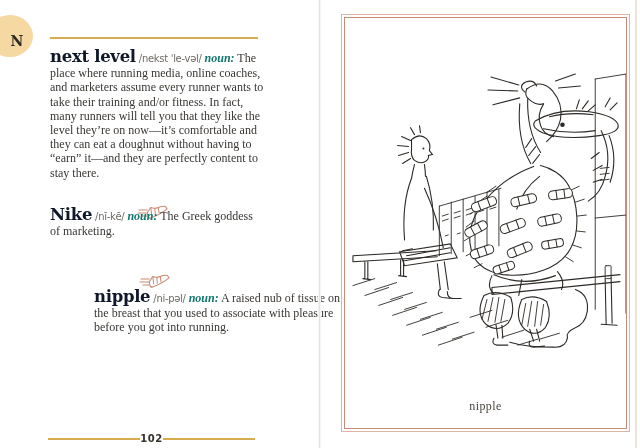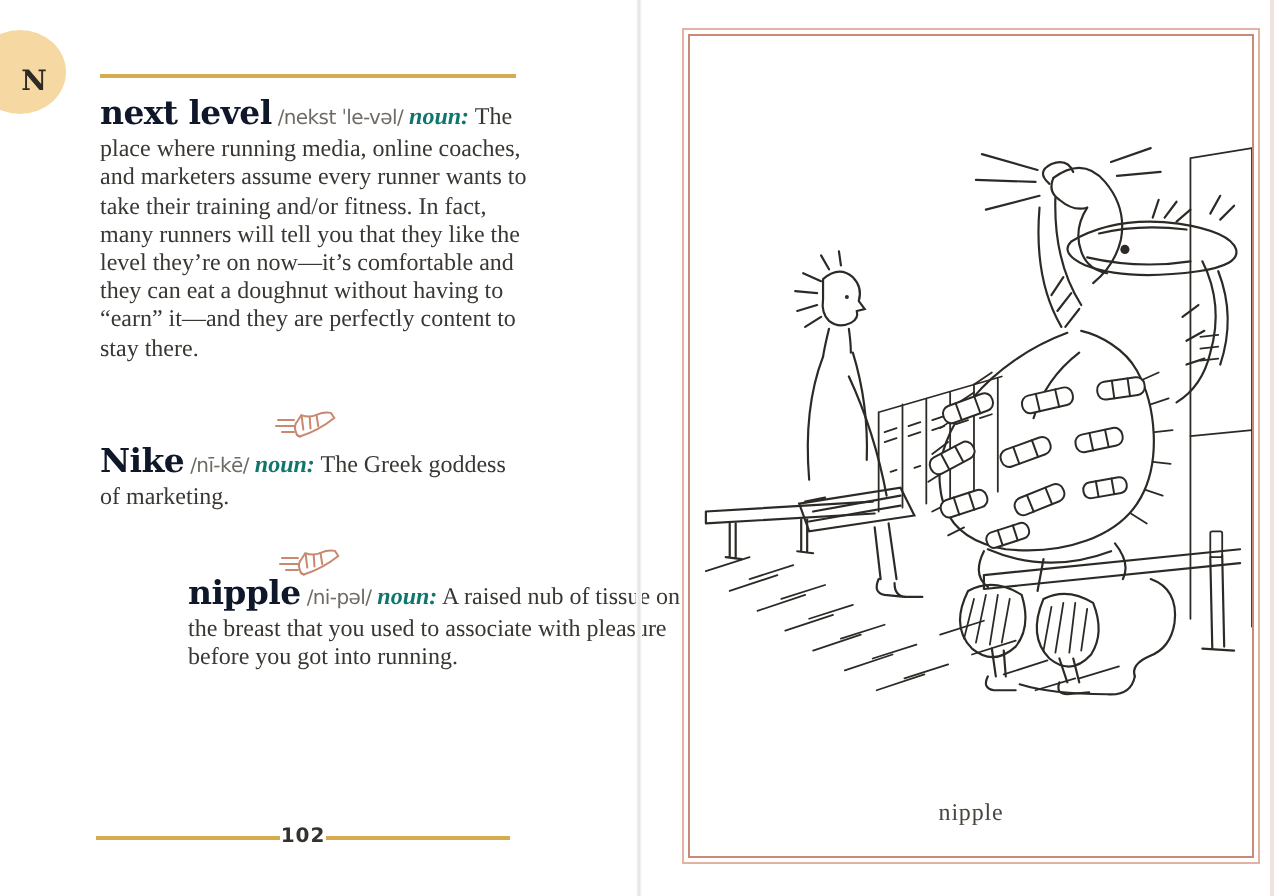--- a/index.html
+++ b/index.html
@@ -22,26 +22,26 @@
   .top-rule{position:absolute;left:50px;top:37px;width:208px;height:2px;background:#d7ab4f;}
   .entry{position:absolute;left:50px;}
   .entry p{margin:0;font-size:12px;line-height:14.2px;color:#3a3733;}
   .hw{font-family:"DejaVu Serif",serif;font-weight:bold;font-size:16.5px;
       letter-spacing:-0.3px;color:#0f172a;}
   .pron{font-family:"DejaVu Sans",sans-serif;font-size:10px;color:#6f6a64;letter-spacing:-0.3px;}
   .pos{font-style:italic;font-weight:bold;color:#0f766e;font-family:Liberation Serif, serif;}
   .seealso{margin-top:5px;font-size:10.5px;color:#47423c;}
   .sa-label{font-style:italic;}
   .entry1{top:50px;width:222px;}
-  .entry2{top:224px;width:212px;}
+  .entry2{top:208px;width:212px;}
   .entry3{top:290px;width:248px;margin-left:44px;}
   .shoe{position:absolute;}
   .shoe1{left:136px;top:196px;}
   .shoe2{left:138px;top:265px;}
-  .footer{position:absolute;left:48px;top:413px;width:207px;display:flex;align-items:center;gap:0;}
+  .footer{position:absolute;left:48px;top:433px;width:207px;display:flex;align-items:center;gap:0;}
   .footer .frule{flex:1;height:2px;background:#d7ab4f;}
   .footer .num{font-family:"DejaVu Sans",sans-serif;font-weight:bold;font-size:10px;
     color:#35312c;letter-spacing:0.5px;}
   
   .frame-outer{position:absolute;left:341px;top:14px;width:287px;height:416px;
     border:1px solid #e2b2a2;background:#fff;}
   .frame-inner{position:absolute;inset:2px;border:1px solid #c98b78;}
   .illustration{position:absolute;inset:0;width:100%;height:100%;}
   .caption{position:absolute;left:0;right:0;bottom:14px;text-align:center;
     font-size:12px;color:#4a453f;letter-spacing:0.4px;}

